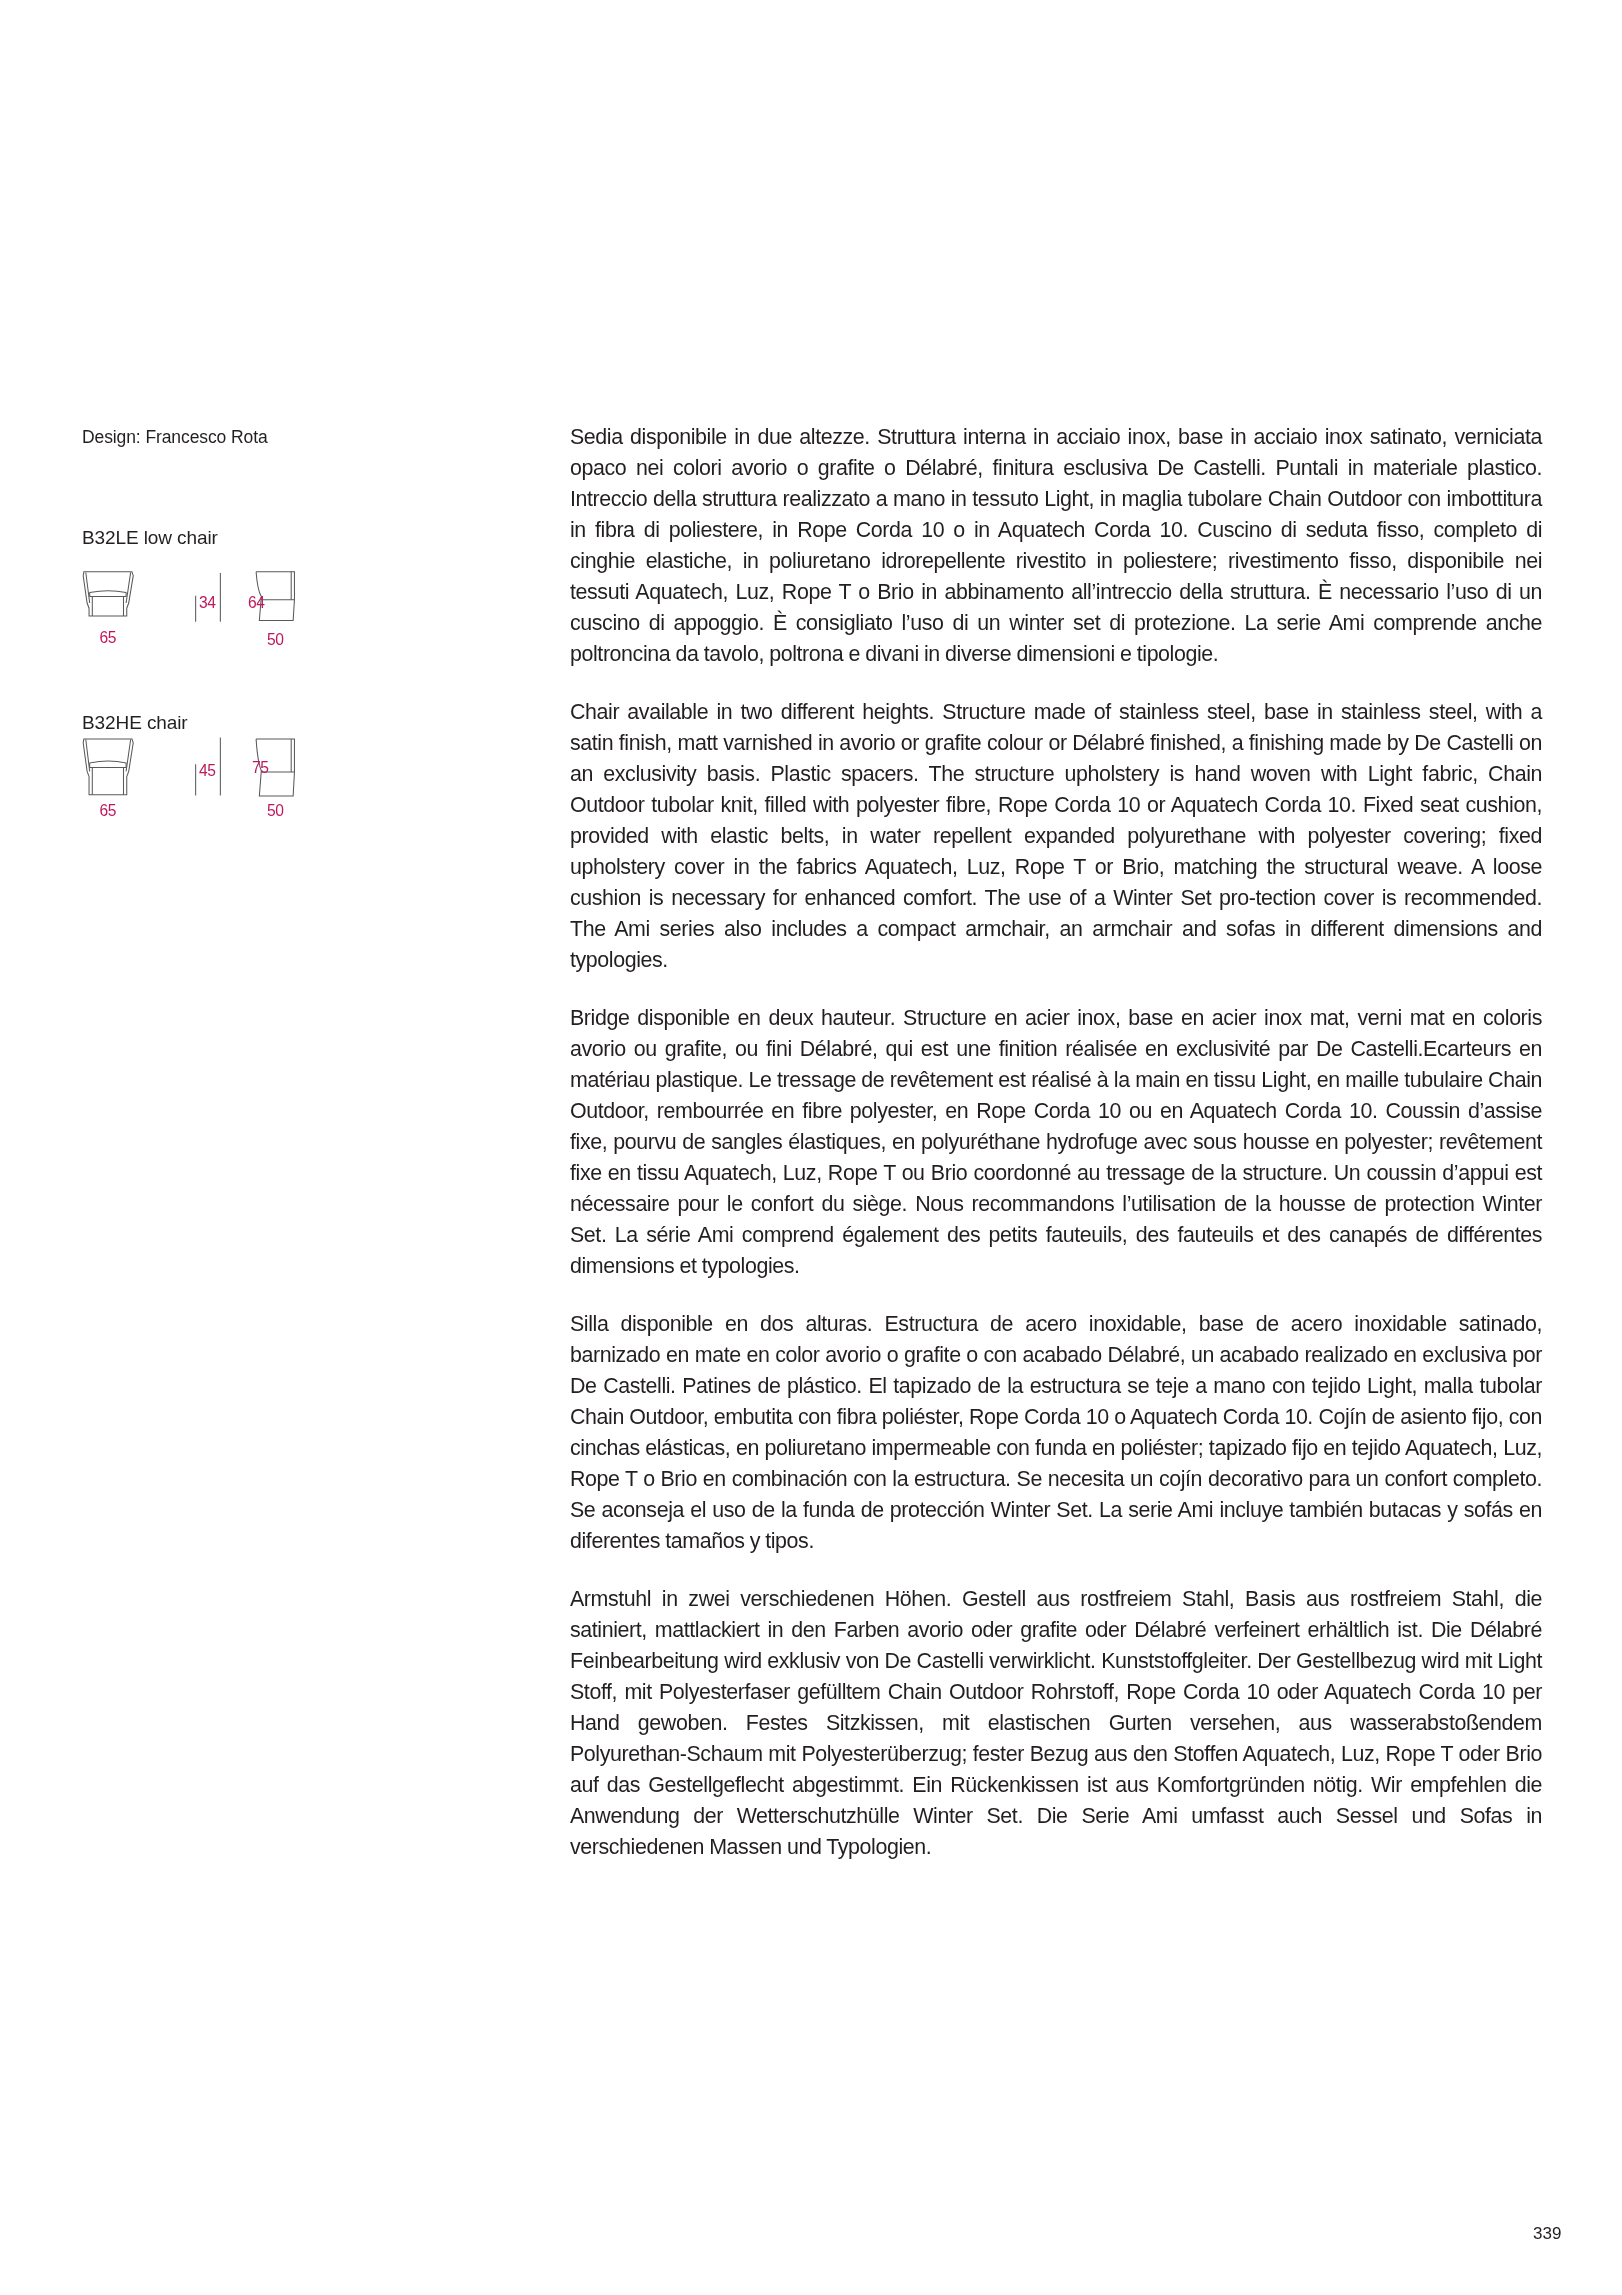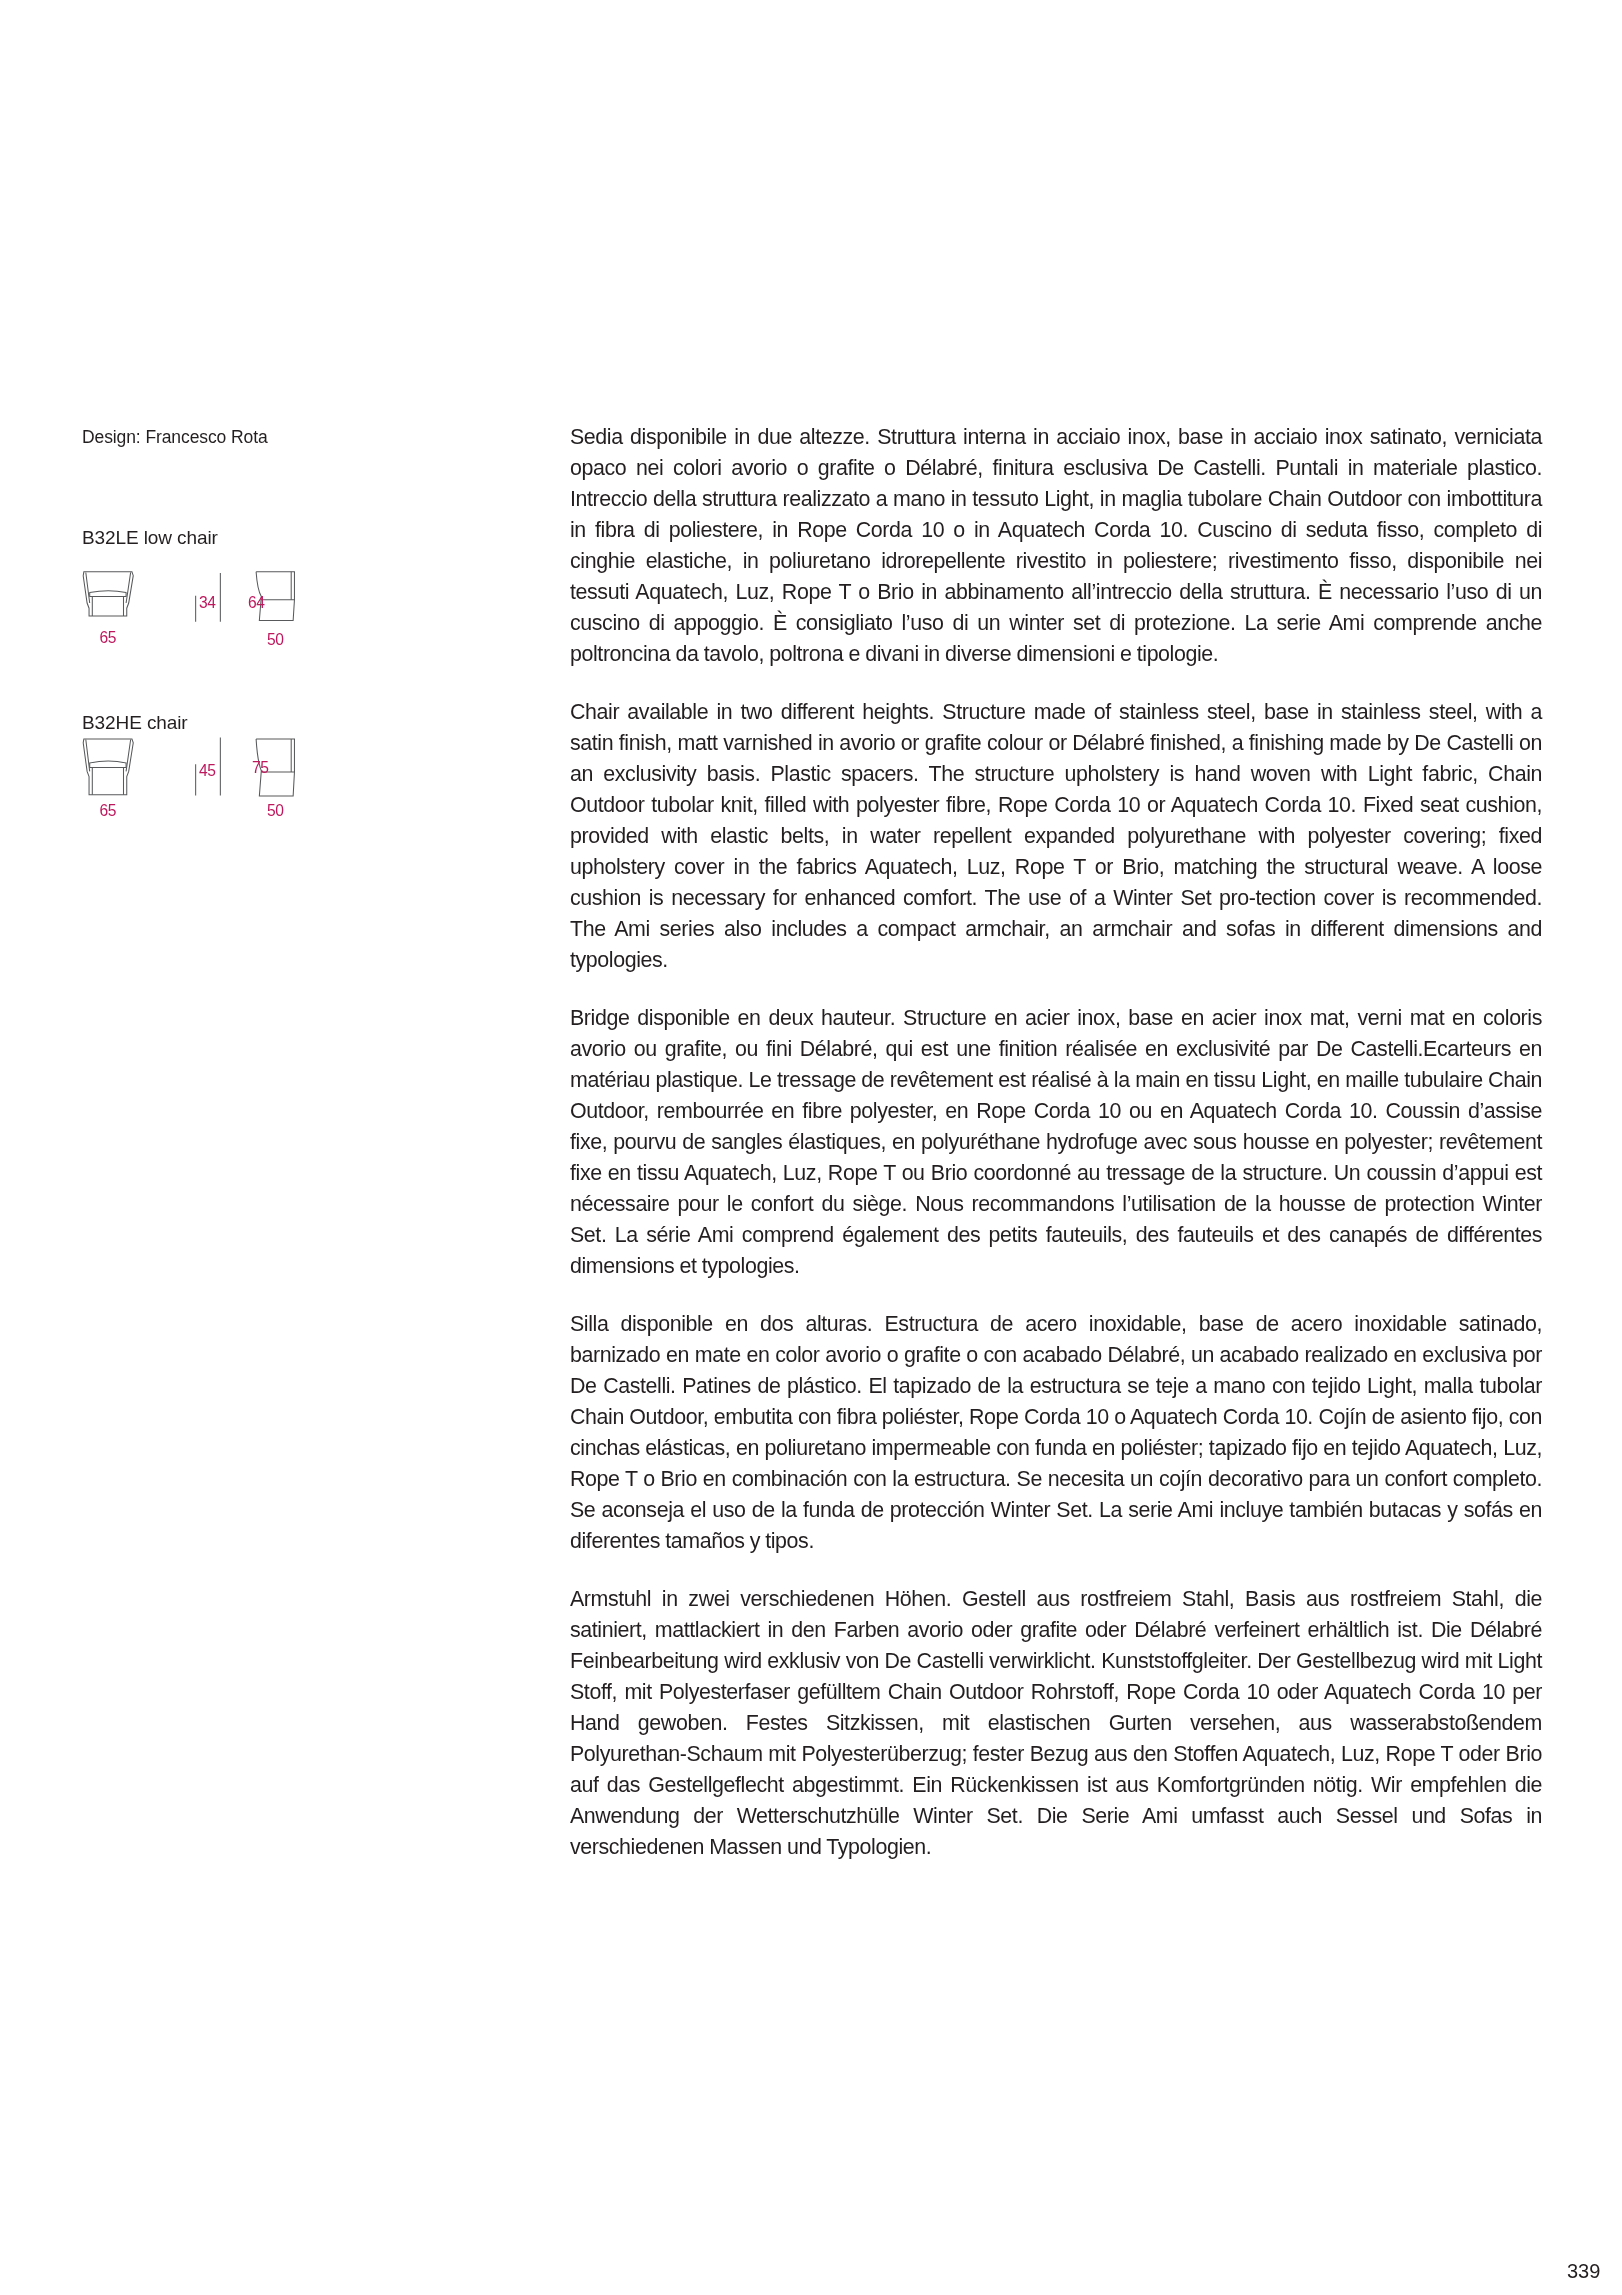--- a/index.html
+++ b/index.html
@@ -10,21 +10,21 @@
     .model-low { top: 527px; }
     .model-high { top: 712px; }
     .dims { position: absolute; left: 78px; width: 234px; height: 91px; }
     .dims-low { top: 564px; }
     .dims-high { top: 735px; }
     .dims svg { position: absolute; left: 0; top: 0; }
     .dimnum { position: absolute; font-size: 15.6px; color: #be185d; letter-spacing: -0.3px; }
     .text-col { position: absolute; left: 570px; top: 422px; width: 990px; }
     .para { margin: 0 18px 27px 0; font-size: 21.4px; line-height: 31px; text-align: justify;
             letter-spacing: -0.4px; word-spacing: -0.3px; color: #231f20; }
-    .pagenum { position: absolute; left: 1567px; top: 2224px; font-size: 20px; margin-top: 36px; }
+    .pagenum { position: absolute; left: 1533px; top: 2224px; font-size: 17px; }
   </style>
 </head>
 <body>
 
 <div>
 
   <div class="design">Design: Francesco Rota</div>
 
   <div class="model model-low">B32LE low chair</div>
   <div class="dims dims-low">

